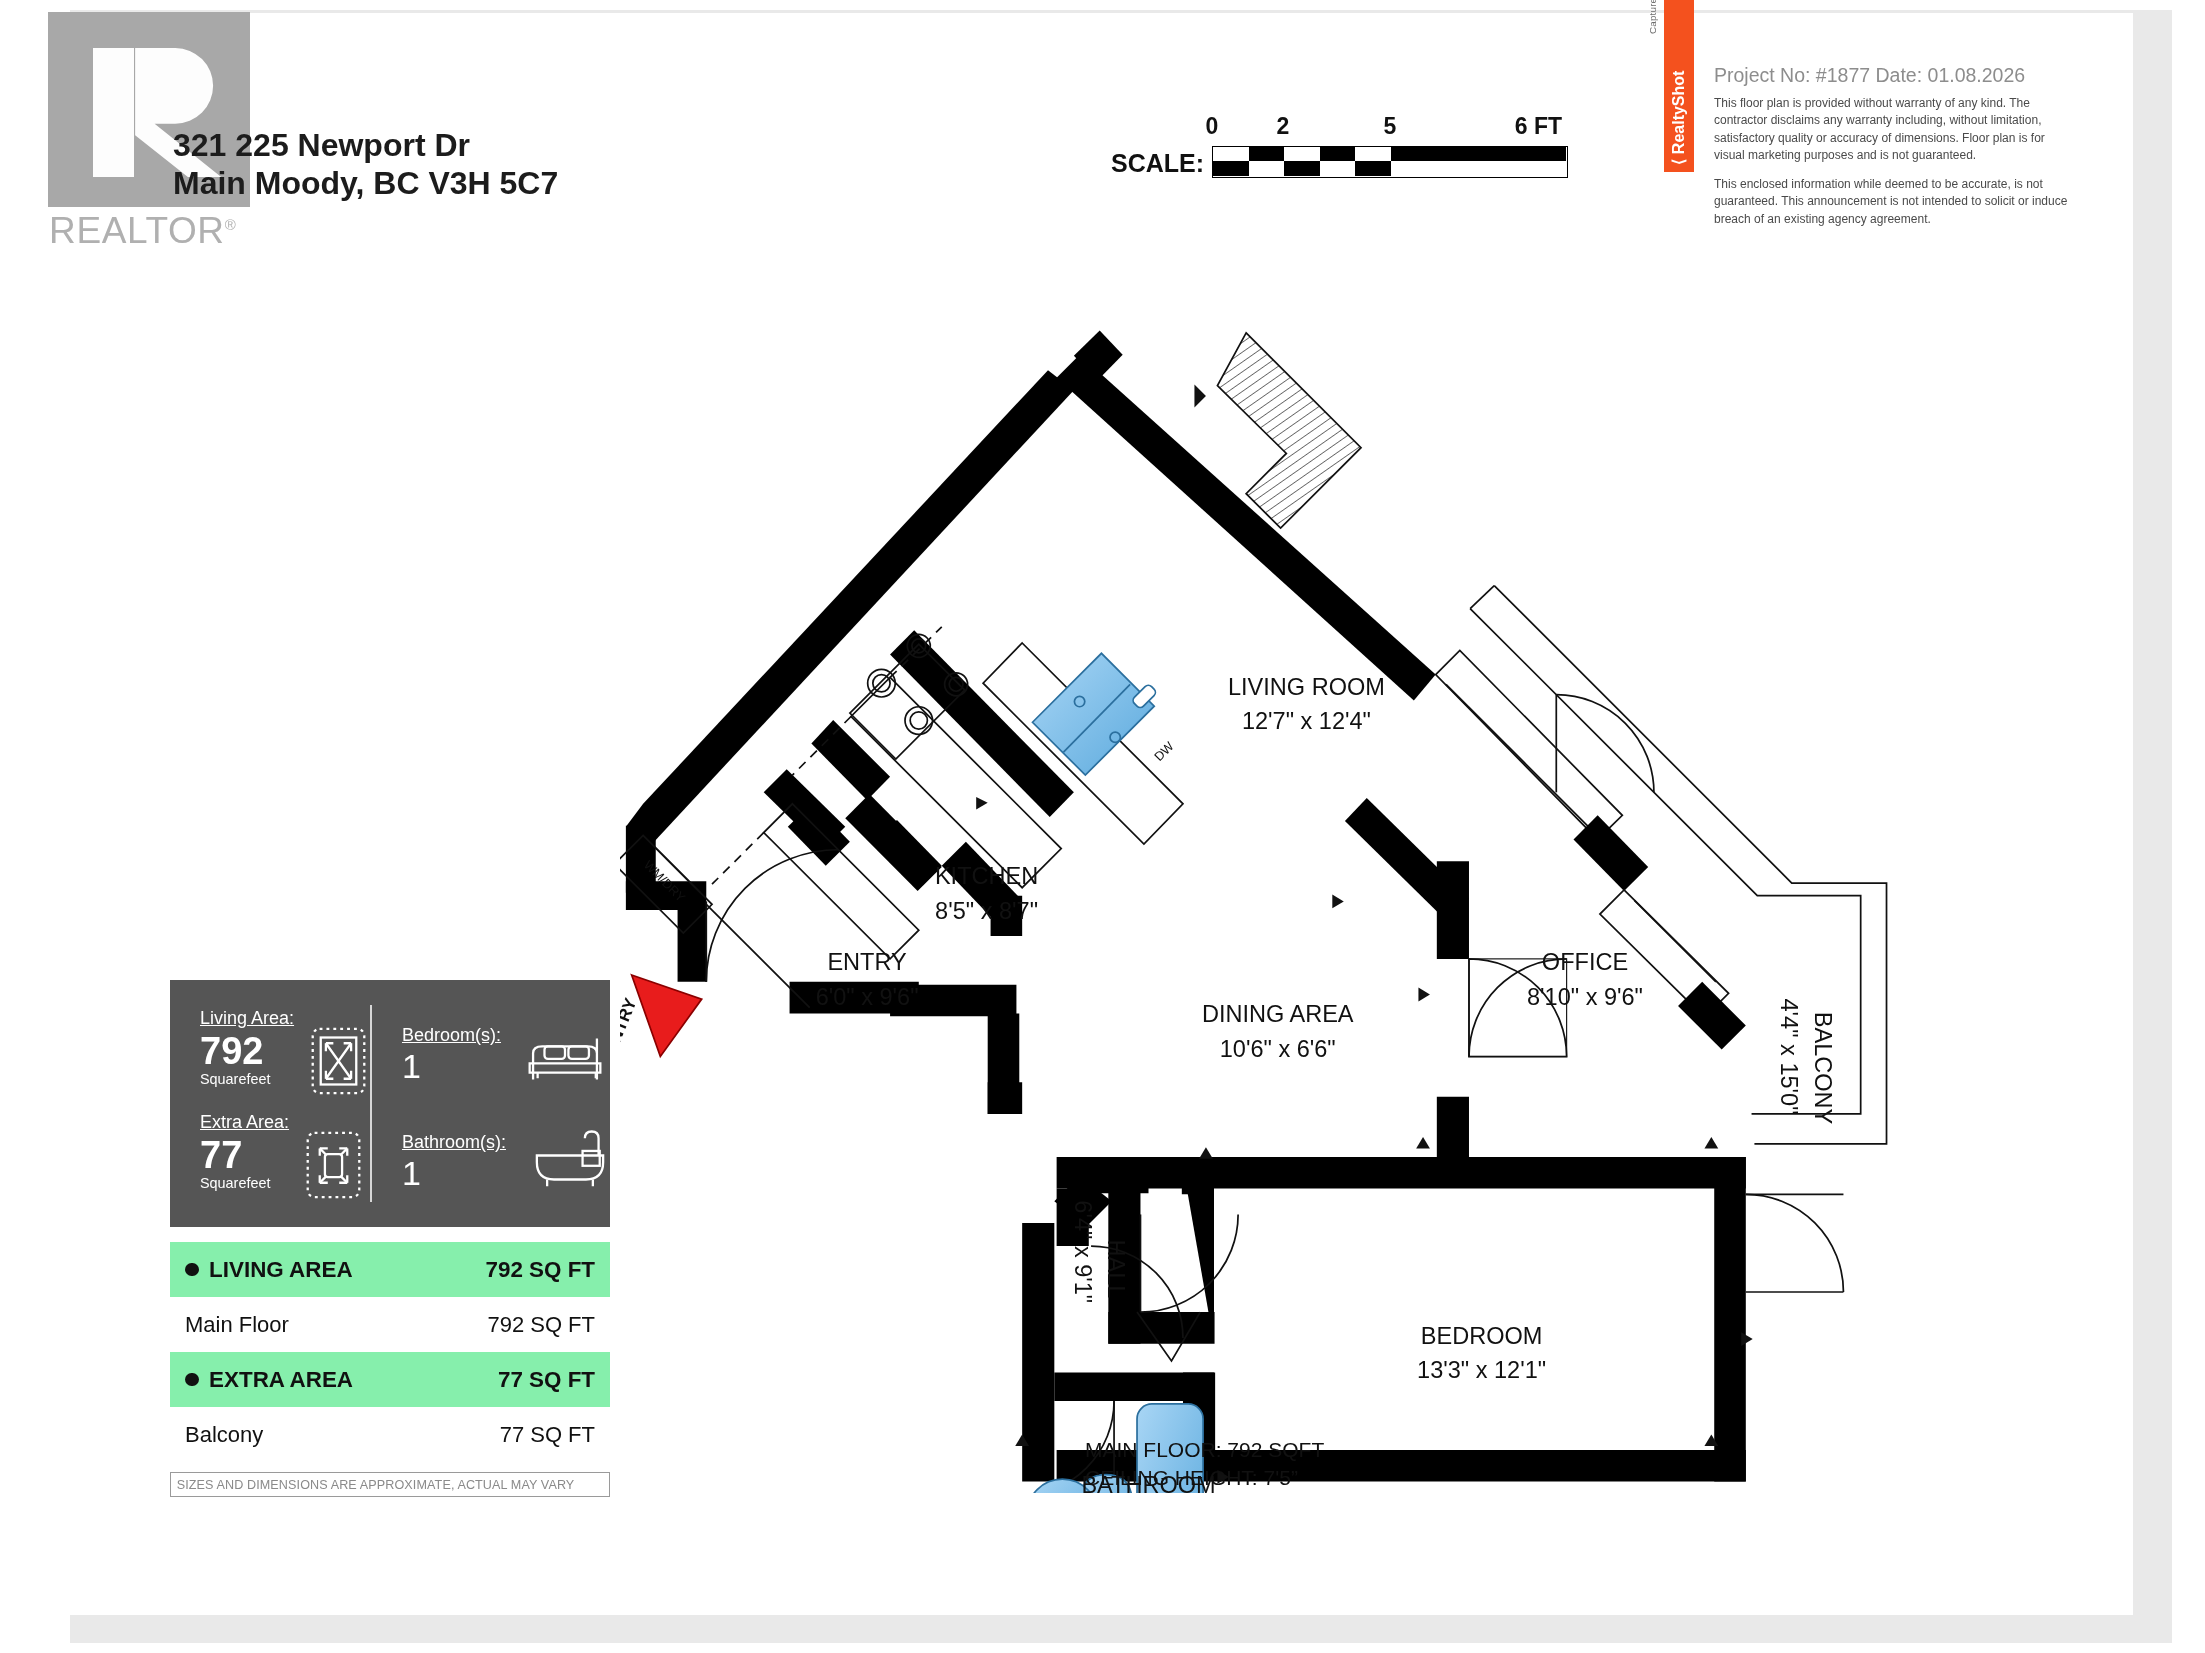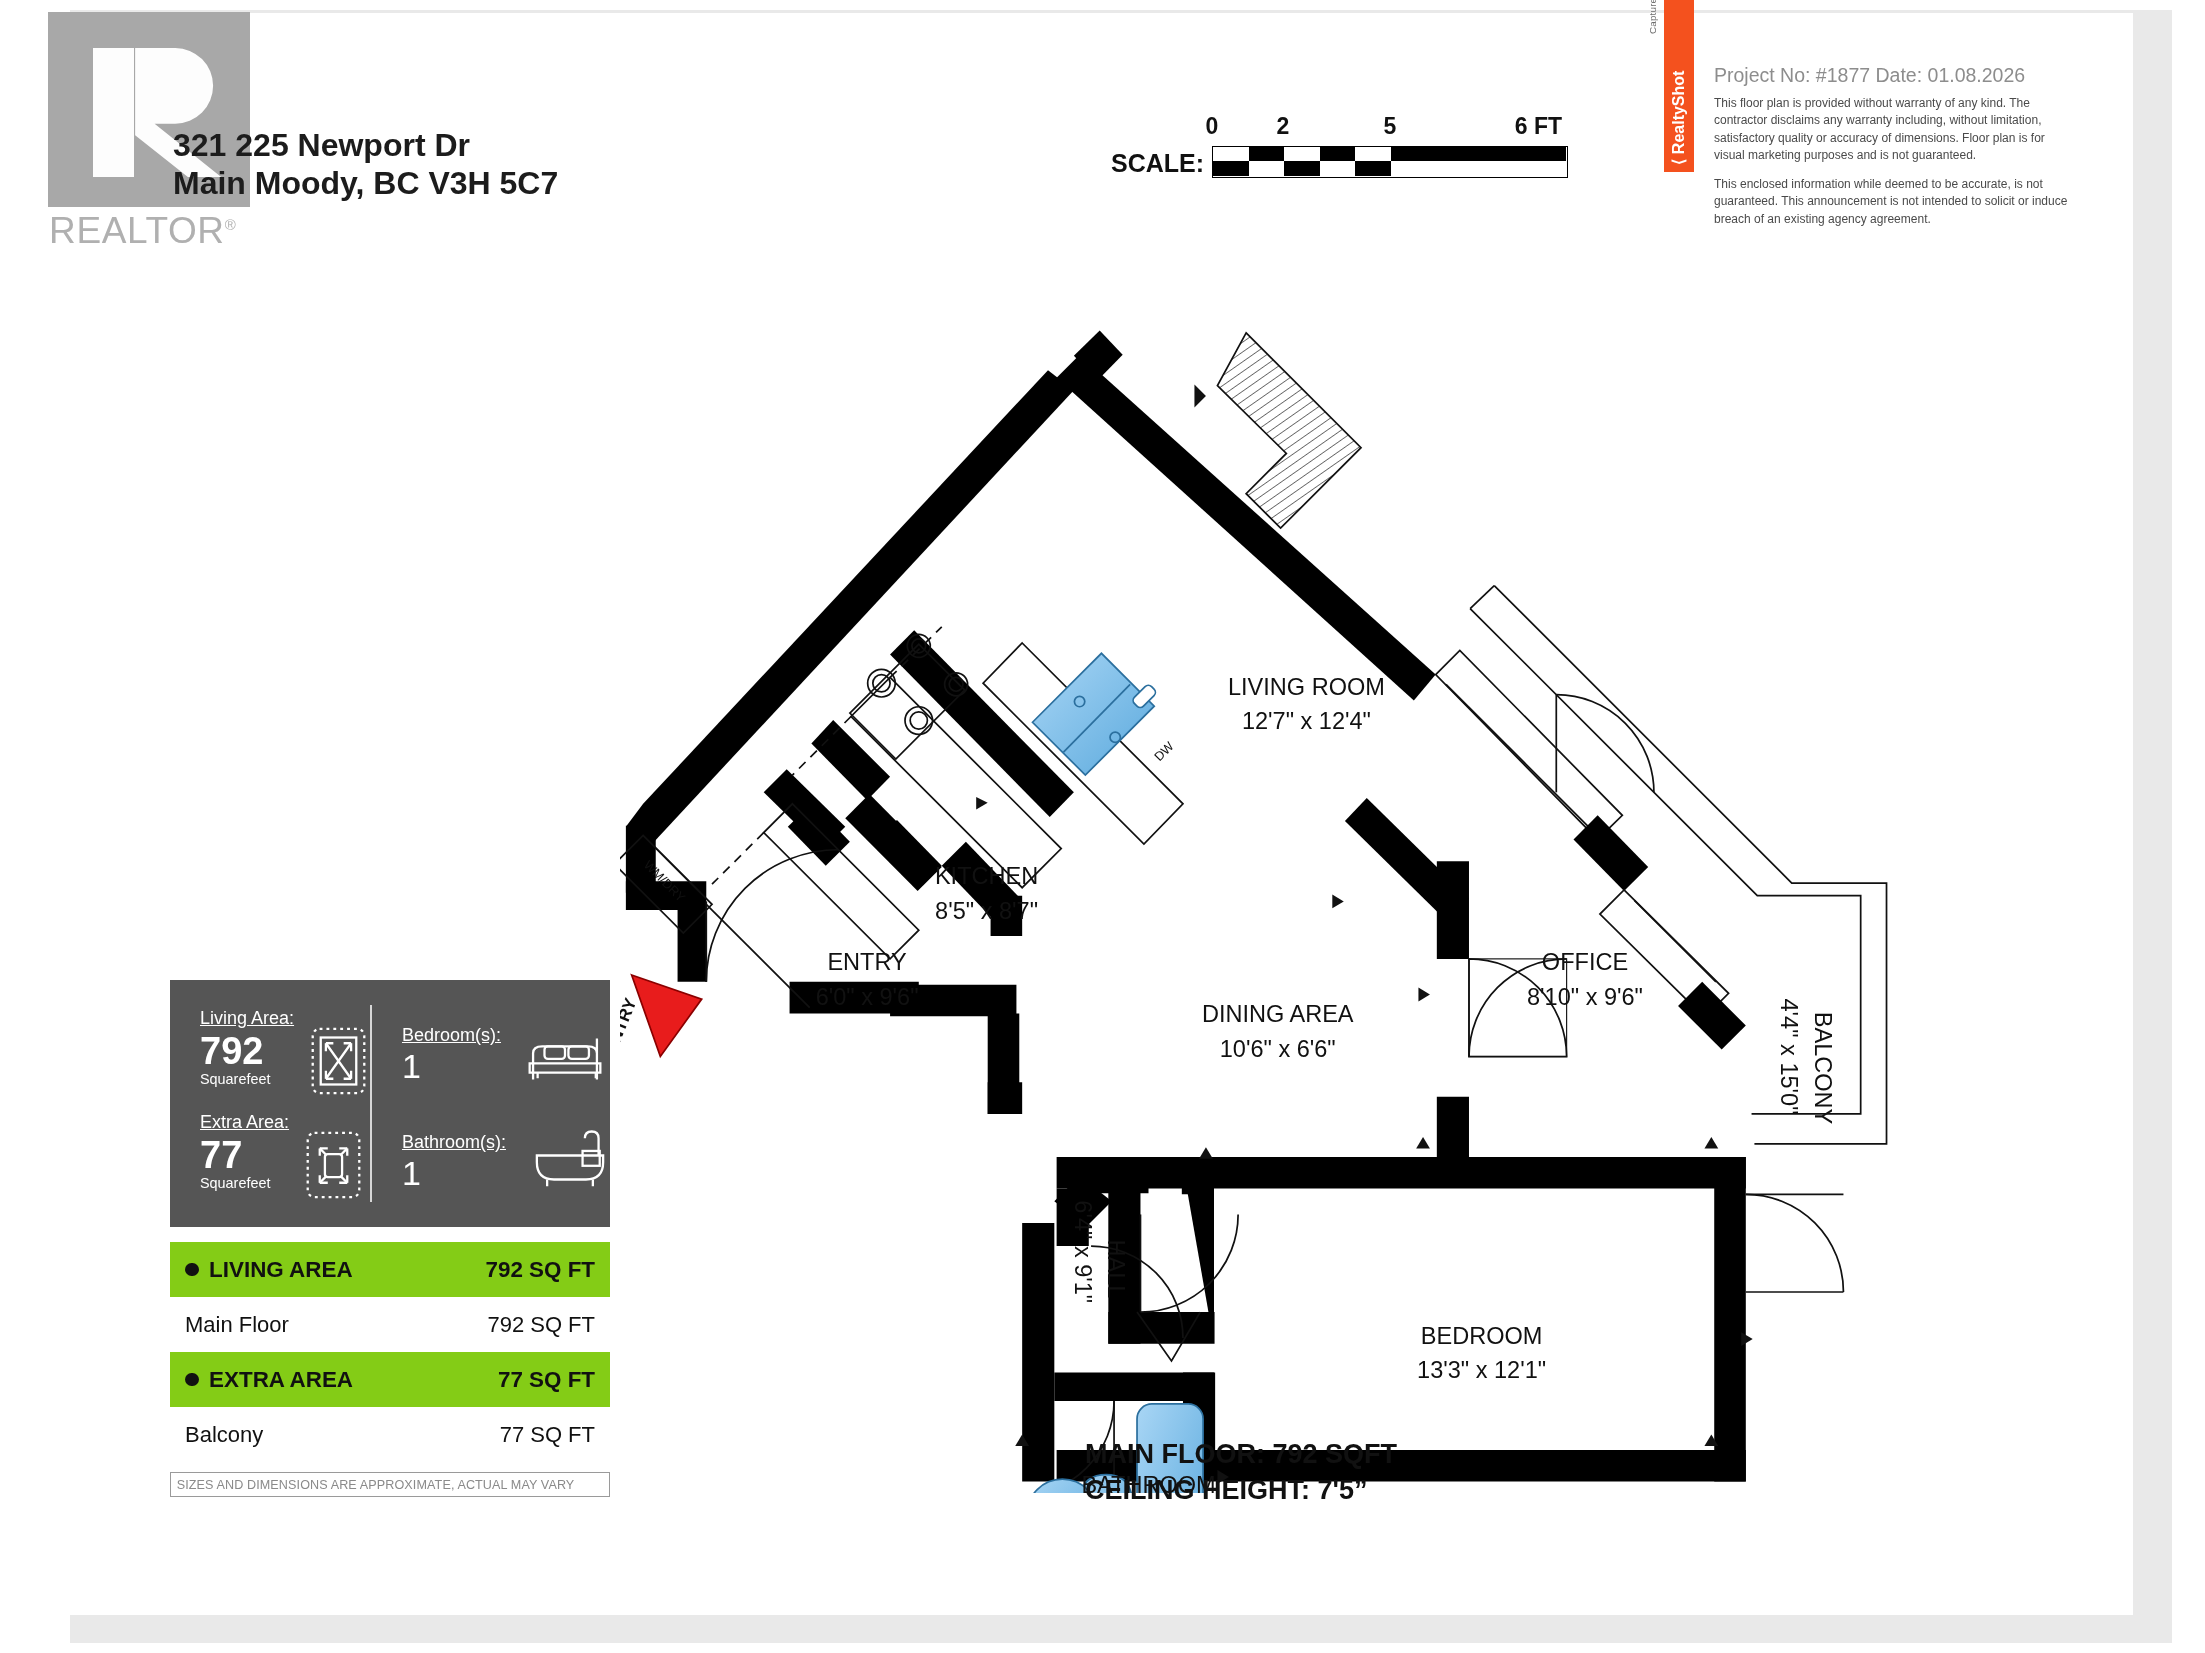--- a/index.html
+++ b/index.html
@@ -60,38 +60,38 @@
   .stat .big{font-size:38px;font-weight:bold;line-height:1;margin:2.3px 0 1.1px;}
   .stat .unit{font-size:14.4px;}
   .stat .ico{margin-left:17px;margin-top:18.4px;}
   .stat.r .big{font-size:34px;font-weight:normal;}
   .stat.r{align-items:flex-end;}
   .stat.r .ico{margin-top:10.3px;margin-left:24px;}
 
   
   #legend{position:absolute;left:170px;top:1242px;width:440px;font-family:"Liberation Sans",sans-serif;}
   .lrow{display:flex;align-items:center;justify-content:space-between;padding:0 15px;box-sizing:border-box;height:55px;}
-  .lrow.head{background:#84cc16;}
+  .lrow.head{background:#86efac;}
   .lrow .lbl{display:flex;align-items:center;font-size:22.4px;color:#111;}
   .lrow.head .lbl{font-weight:bold;}
   .lrow .dot{width:13.8px;height:13.8px;border-radius:50%;background:#111;margin-right:10.3px;flex:0 0 auto;}
   .lrow .val{font-size:22.4px;color:#111;}
   .lrow.head .val{font-weight:bold;}
   .lrow.sub .lbl,.lrow.sub .val{font-weight:normal;font-size:22px;}
   #disclaimer{margin-top:10.3px;border:1.7px solid #9a9a9a;padding:4.6px 5.7px;box-sizing:border-box;
       font-size:12.6px;color:#8a8a8a;text-align:left;white-space:nowrap;letter-spacing:0.1px;}
 
   
   #plan{position:absolute;left:620px;top:218px;width:1505px;height:1275px;}
   .rmlabel{font-family:"Liberation Sans",sans-serif;font-size:41px;fill:#111;text-anchor:middle;}
   .rmdim{font-family:"Liberation Sans",sans-serif;font-size:41px;fill:#111;text-anchor:middle;}
   .tinylabel{font-family:"Liberation Sans",sans-serif;font-size:22px;fill:#111;text-anchor:middle;}
   .entrylabel{font-family:"Liberation Sans",sans-serif;font-size:30px;font-weight:bold;fill:#111;text-anchor:middle;}
   #footer-note{position:absolute;left:1085px;top:1436px;font-family:"Liberation Sans",sans-serif;}
-  #footer-note div{font-size:27px;font-weight:bold;color:#111;line-height:1.35;white-space:nowrap;}
+  #footer-note div{font-size:21px;font-weight:normal;color:#111;line-height:1.35;white-space:nowrap;}
 </style>
 </head>
 <body>
 
 <div id="page">
 
   <div id="mat"></div>
   <div id="sheet"></div>
 
   <div id="realtor-logo">

